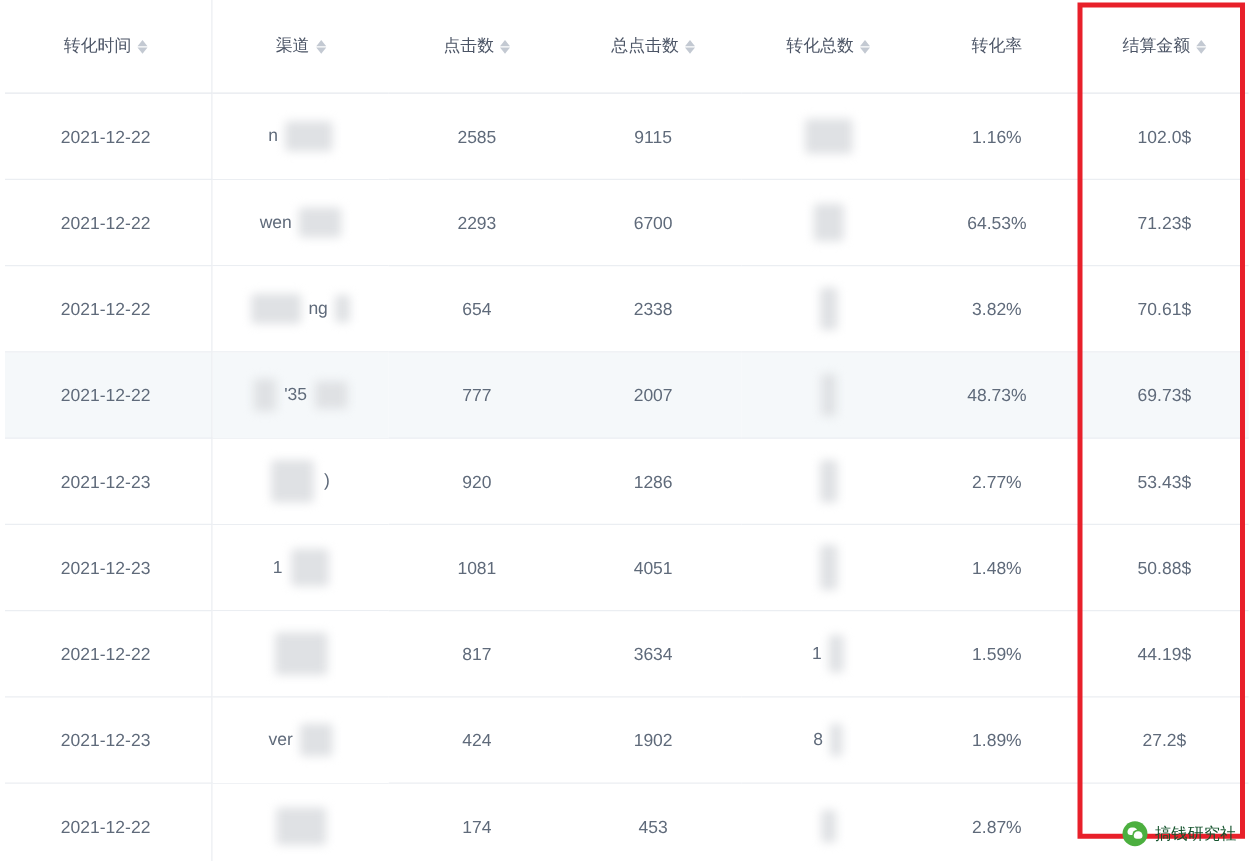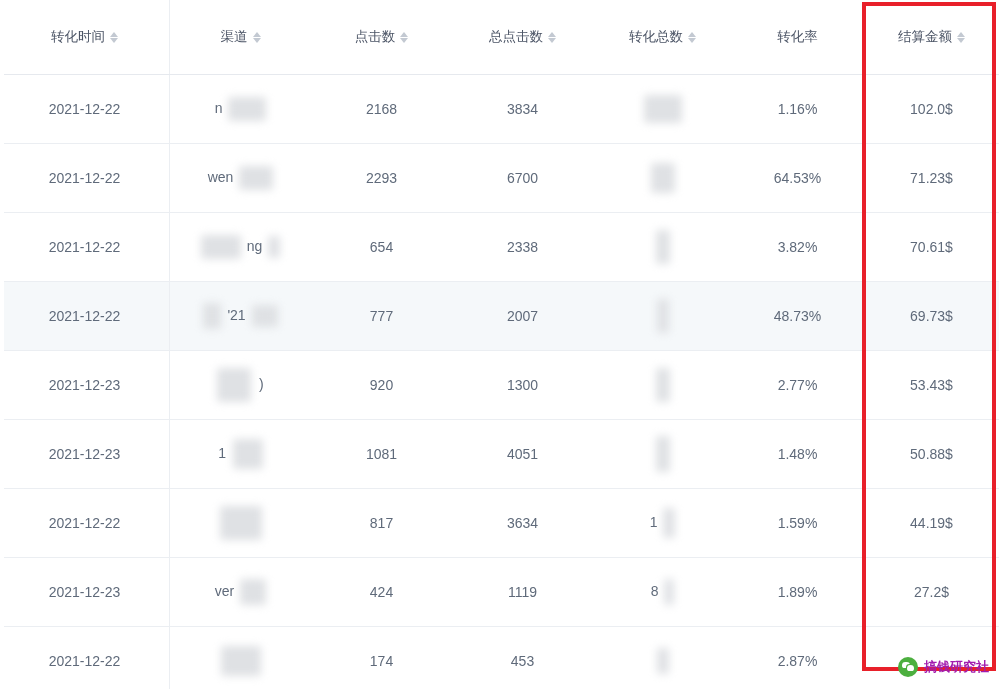--- a/index.html
+++ b/index.html
@@ -159,23 +159,22 @@
     left: 9px;
     top: 8px;
     width: 7px;
     height: 6px;
     border-radius: 4px 4px 3px 3px;
     background: #fff;
     box-shadow: -1px -1px 0 0 #4caf3f;
   }
   .wm-text {
     font-size: 13px;
-    color: #a21caf;
+    color: #14532d;
     white-space: nowrap;
-    font-weight: bold;
   }
 
   
   .left-gutter {
     position: absolute;
     left: 0;
     top: 0;
     width: 4px;
     height: 689px;
     background: #ffffff;
@@ -253,22 +252,22 @@
       </tr>
     </thead>
     <tbody>
 
       <tr>
         <td class="col-time">2021-12-22</td>
         <td class="col-channel chan-cell">
           <span class="chan-text">n</span>
           <span class="blur-block" style="width:38px;height:24px;margin-left:2px;"></span>
         </td>
-        <td class="col-clicks">2168</td>
-        <td class="col-total">3834</td>
+        <td class="col-clicks">2585</td>
+        <td class="col-total">9115</td>
         <td class="col-conv">
           <span class="blur-block" style="width:38px;height:28px;"></span>
         </td>
         <td class="col-rate">1.16%</td>
         <td class="col-amount">102.0$</td>
       </tr>
 
       <tr>
         <td class="col-time">2021-12-22</td>
         <td class="col-channel chan-cell">
@@ -297,40 +296,40 @@
           <span class="blur-block" style="width:14px;height:34px;"></span>
         </td>
         <td class="col-rate">3.82%</td>
         <td class="col-amount">70.61$</td>
       </tr>
 
       <tr class="row-highlight">
         <td class="col-time">2021-12-22</td>
         <td class="col-channel chan-cell">
           <span class="blur-block" style="width:18px;height:26px;margin-right:2px;"></span>
-          <span class="chan-text">'21</span>
+          <span class="chan-text">'35</span>
           <span class="blur-block" style="width:26px;height:22px;margin-left:2px;"></span>
         </td>
         <td class="col-clicks">777</td>
         <td class="col-total">2007</td>
         <td class="col-conv">
           <span class="blur-block" style="width:12px;height:34px;"></span>
         </td>
         <td class="col-rate">48.73%</td>
         <td class="col-amount">69.73$</td>
       </tr>
 
       <tr>
         <td class="col-time">2021-12-23</td>
         <td class="col-channel chan-cell">
           <span class="blur-block" style="width:34px;height:34px;margin-right:4px;"></span>
           <span class="chan-text">)</span>
         </td>
         <td class="col-clicks">920</td>
-        <td class="col-total">1300</td>
+        <td class="col-total">1286</td>
         <td class="col-conv">
           <span class="blur-block" style="width:14px;height:34px;"></span>
         </td>
         <td class="col-rate">2.77%</td>
         <td class="col-amount">53.43$</td>
       </tr>
 
       <tr>
         <td class="col-time">2021-12-23</td>
         <td class="col-channel chan-cell">
@@ -361,21 +360,21 @@
         <td class="col-amount">44.19$</td>
       </tr>
 
       <tr>
         <td class="col-time">2021-12-23</td>
         <td class="col-channel chan-cell">
           <span class="chan-text">ver</span>
           <span class="blur-block" style="width:26px;height:26px;margin-left:2px;"></span>
         </td>
         <td class="col-clicks">424</td>
-        <td class="col-total">1119</td>
+        <td class="col-total">1902</td>
         <td class="col-conv">
           <span class="chan-text">8</span>
           <span class="blur-block" style="width:10px;height:26px;margin-left:2px;"></span>
         </td>
         <td class="col-rate">1.89%</td>
         <td class="col-amount">27.2$</td>
       </tr>
 
       <tr>
         <td class="col-time">2021-12-22</td>

